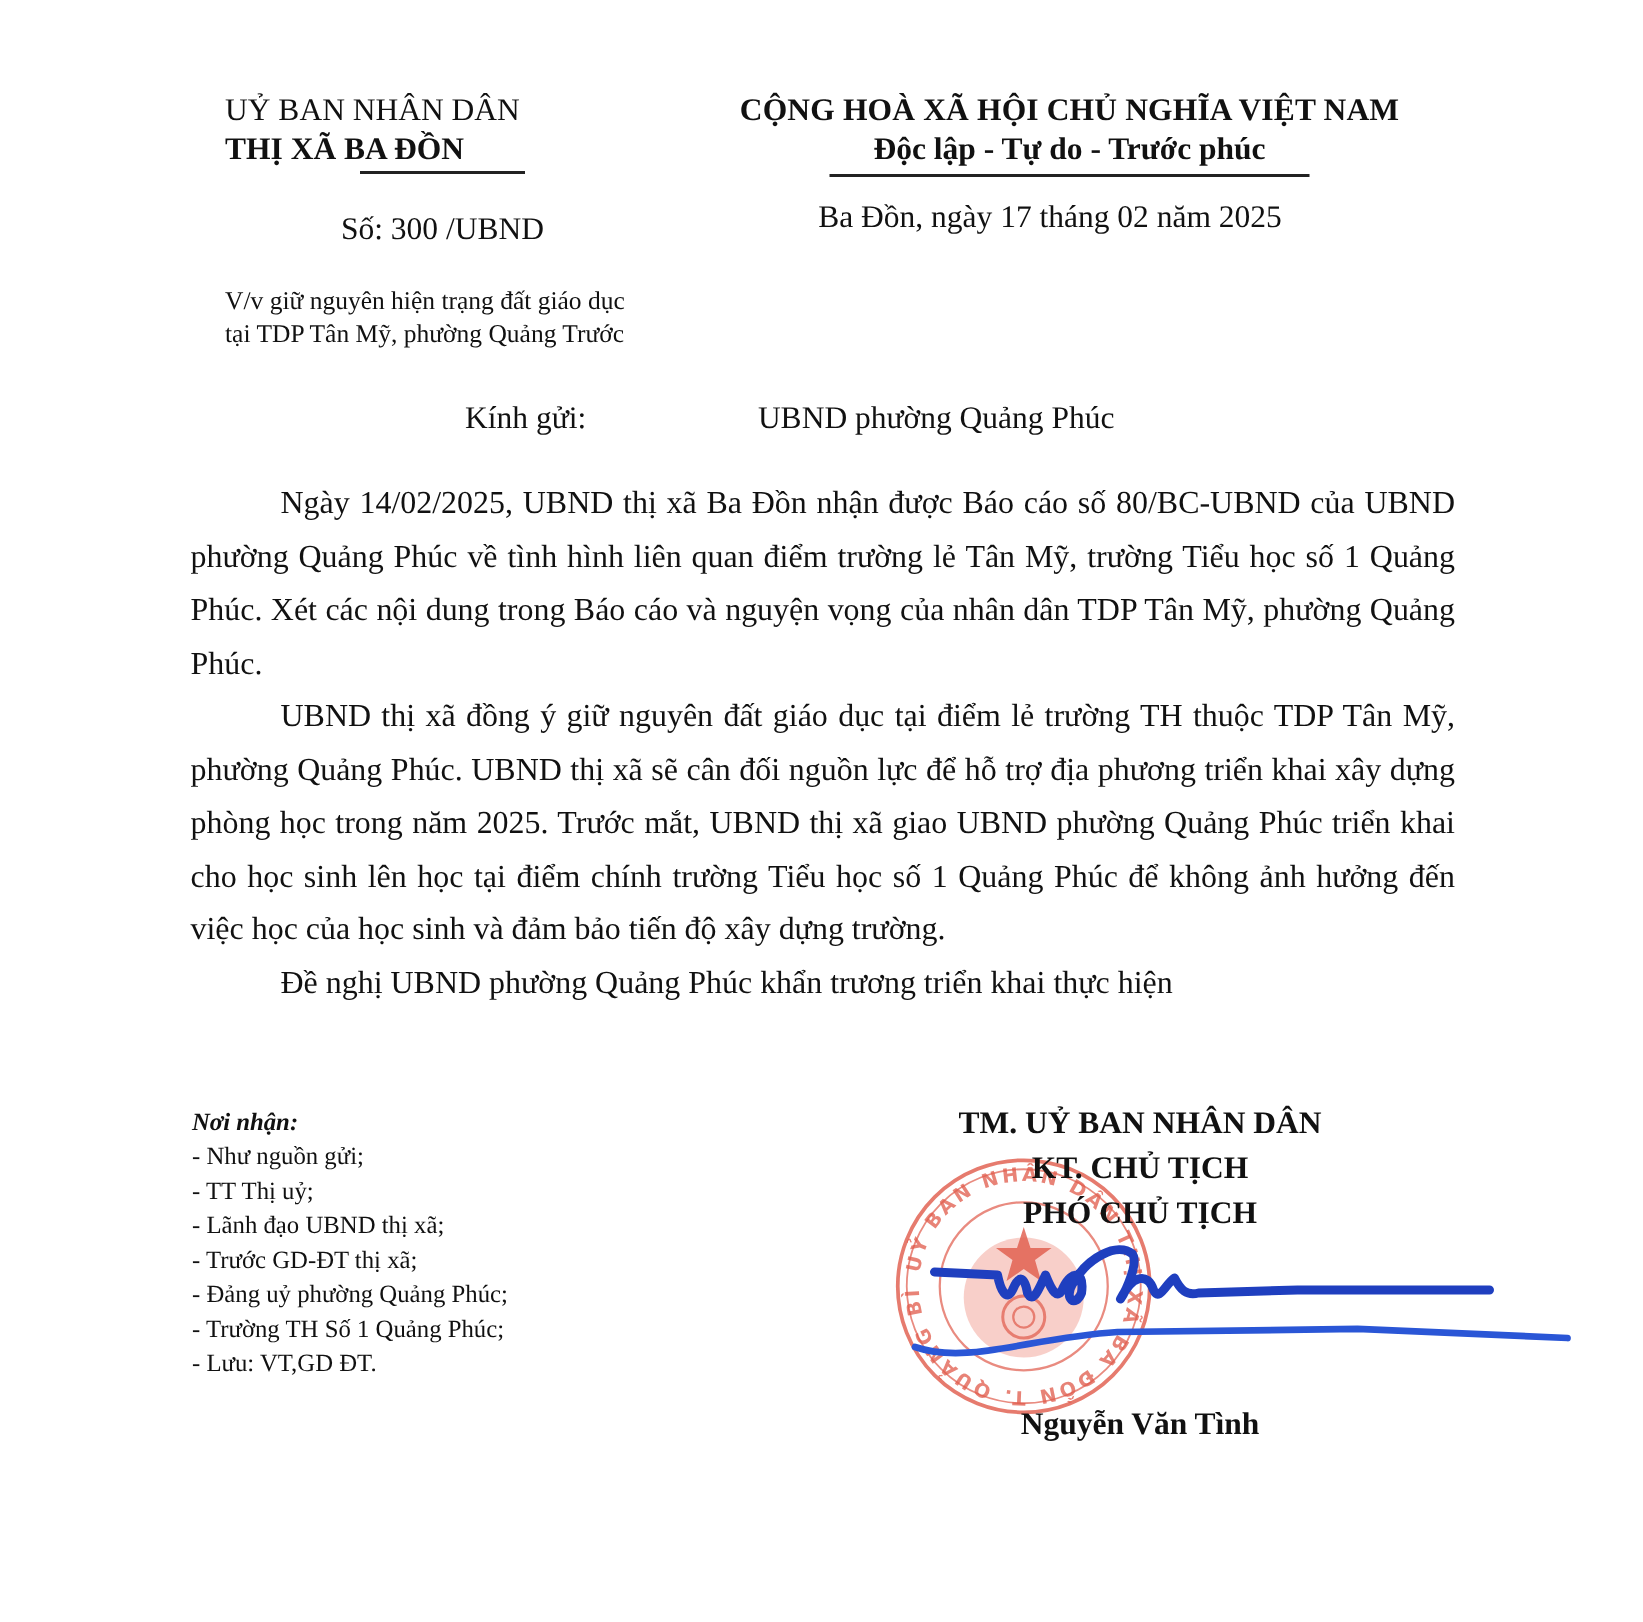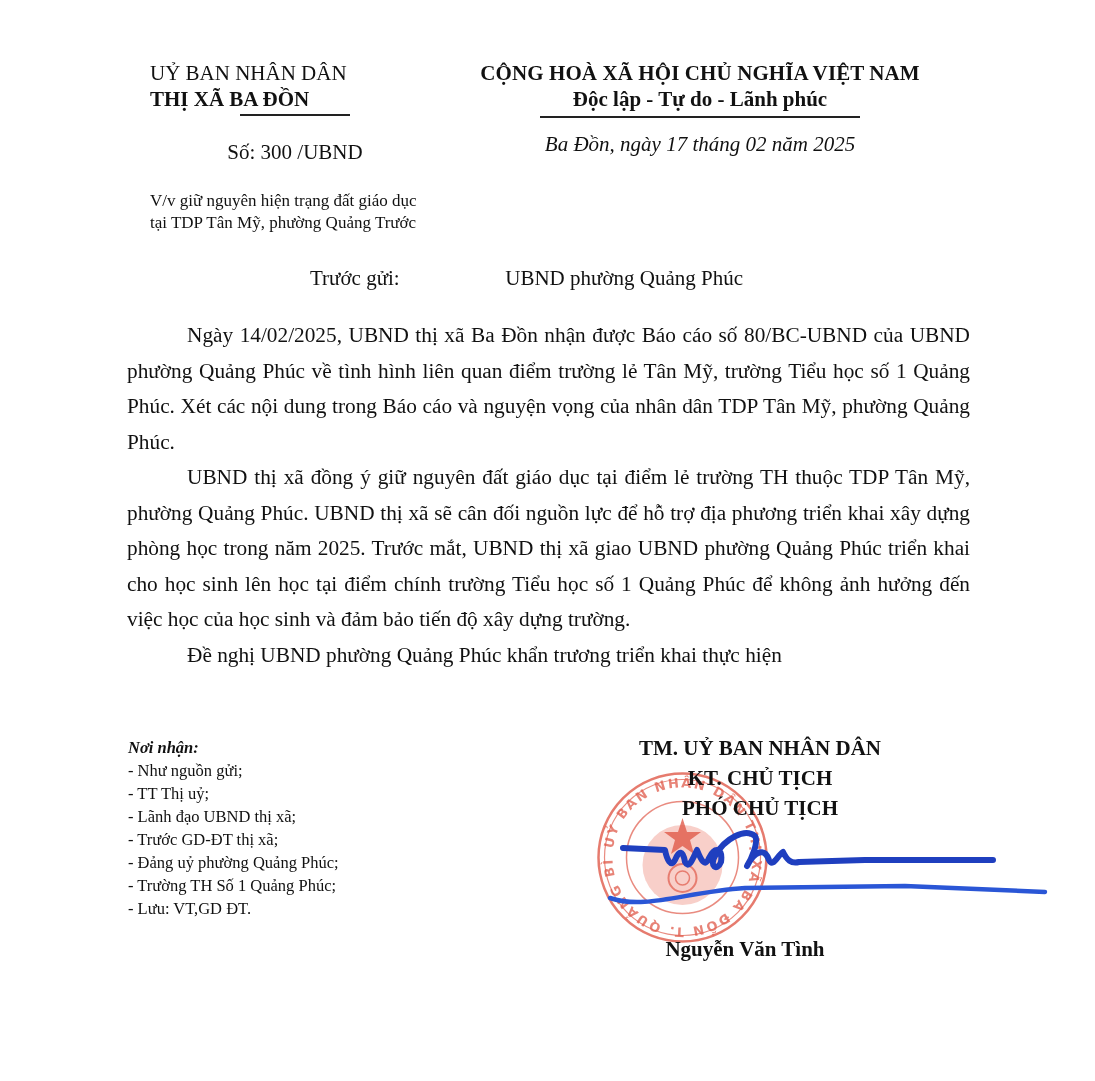--- a/index.html
+++ b/index.html
@@ -8,65 +8,65 @@
     font-family: "Liberation Serif", "DejaVu Serif", serif; color: #111;
   }
   .abs { position: absolute; }
   .left-header { left: 150px; top: 60px; width: 290px; }
   .org-parent { font-size: 21px; line-height: 26px; }
   .org-name { font-size: 21px; font-weight: bold; line-height: 26px; }
   .underline-short { width: 110px; height: 1.5px; background: #222; margin: 2px auto 0; }
   .so { left: 150px; top: 140px; width: 290px; text-align: center; font-size: 21px; }
   .subject { left: 150px; top: 190px; width: 330px; font-size: 17px; line-height: 22px; }
 
-  .right-header { left: 445px; top: 60px; width: 510px; text-align: center; }
+  .right-header { left: 458px; top: 60px; width: 510px; text-align: center; }
   .nation { font-size: 21px; font-weight: bold; line-height: 26px; letter-spacing: 0.1px; }
   .motto { font-size: 21px; font-weight: bold; line-height: 26px; }
   .underline-long { width: 320px; height: 1.5px; background: #222; margin: 4px auto 0; }
-  .date-line { left: 445px; top: 132px; width: 510px; text-align: center; font-size: 21px; font-style: italic; }
+  .date-line { left: 445px; top: 132px; width: 510px; text-align: center; font-size: 21px; }
 
   .recipient { left: 310px; top: 266px; font-size: 21px; }
   .recipient .label { display: inline-block; width: 190px; }
 
   .body-text { left: 127px; top: 318px; width: 843px; font-size: 21.3px; line-height: 35.5px; text-align: justify; }
   .body-text p { margin: 0; text-indent: 60px; }
 
   .noi-nhan { left: 128px; top: 736px; width: 360px; font-size: 16.5px; line-height: 23px; }
   .noi-nhan .title { font-weight: bold; font-style: italic; }
   .noi-nhan .item { }
 
   .signer { left: 580px; top: 733px; width: 360px; text-align: center; font-size: 21px; font-weight: bold; line-height: 30px; }
-  .signer-name { left: 565px; top: 937px; width: 360px; text-align: center; font-size: 21px; font-weight: bold; }
+  .signer-name { left: 580px; top: 937px; width: 360px; text-align: center; font-size: 21px; font-weight: bold; }
 
   .stamp { left: 595px; top: 770px; width: 175px; height: 175px; }
   .signature { left: 605px; top: 820px; width: 460px; height: 110px; }
 </style>
 </head>
 <body>
 
 <div class="abs left-header">
   <div class="org-parent">UỶ BAN NHÂN DÂN</div>
   <div class="org-name">THỊ XÃ BA ĐỒN</div>
   <div class="underline-short"></div>
 </div>
 <div class="abs so">Số:  300  /UBND</div>
 <div class="abs subject">
   <div>V/v giữ nguyên hiện trạng đất giáo dục</div>
   <div>tại TDP Tân Mỹ, phường Quảng Trước</div>
 </div>
 
 <div class="abs right-header">
   <div class="nation">CỘNG HOÀ XÃ HỘI CHỦ NGHĨA VIỆT NAM</div>
-  <div class="motto">Độc lập - Tự do - Lãnh phúc</div>
+  <div class="motto">Độc lập - Tự do - Trước phúc</div>
   <div class="underline-long"></div>
 </div>
 <div class="abs date-line">Ba Đồn, ngày 17  tháng 02  năm 2025</div>
 
 <div class="abs recipient">
-  <span class="label">Trước gửi:</span>
+  <span class="label">Kính gửi:</span>
   <span>UBND phường Quảng Phúc</span>
 </div>
 
 <div class="abs body-text">
   <p>Ngày 14/02/2025, UBND thị xã Ba Đồn nhận được Báo cáo số 80/BC-UBND của UBND phường Quảng Phúc về tình hình liên quan điểm trường lẻ Tân Mỹ, trường Tiểu học số 1 Quảng Phúc. Xét các nội dung trong Báo cáo và nguyện vọng của nhân dân TDP Tân Mỹ, phường Quảng Phúc.</p>
   <p>UBND thị xã đồng ý giữ nguyên đất giáo dục tại điểm lẻ trường TH thuộc TDP Tân Mỹ, phường Quảng Phúc. UBND thị xã sẽ cân đối nguồn lực để hỗ trợ địa phương triển khai xây dựng phòng học trong năm 2025. Trước mắt, UBND thị xã giao UBND phường Quảng Phúc triển khai cho học sinh lên học tại điểm chính trường Tiểu học số 1 Quảng Phúc để không ảnh hưởng đến việc học của học sinh và đảm bảo tiến độ xây dựng trường.</p>
   <p>Đề nghị UBND phường Quảng Phúc khẩn trương triển khai thực hiện</p>
 </div>
 
 <div class="abs noi-nhan">

